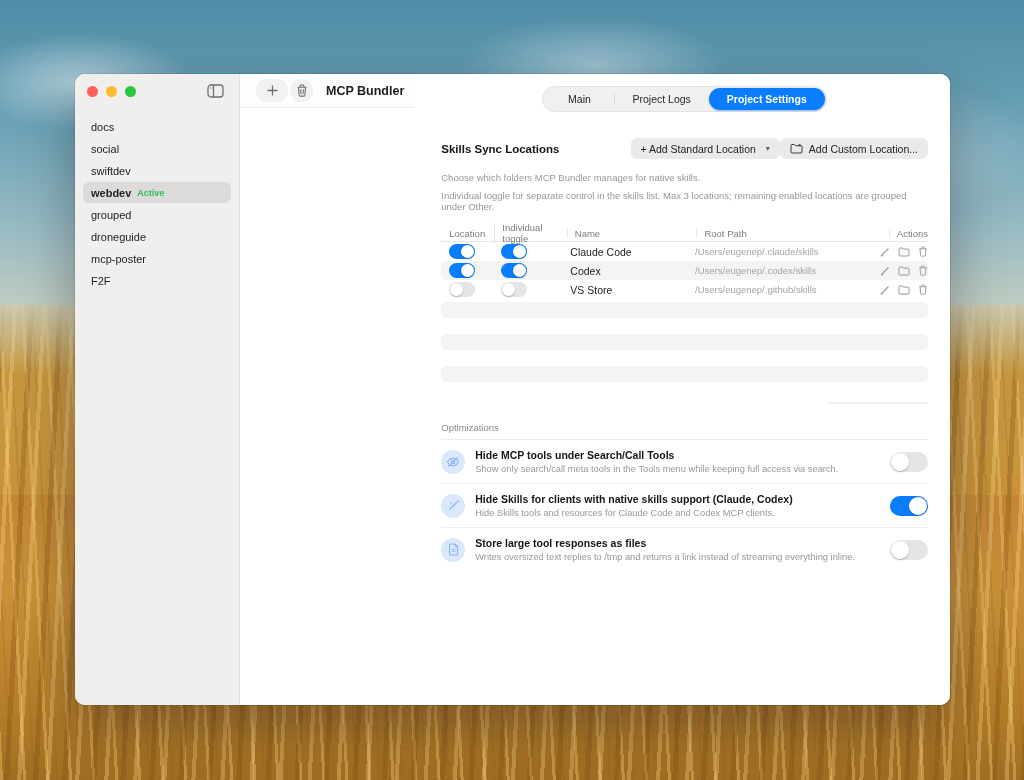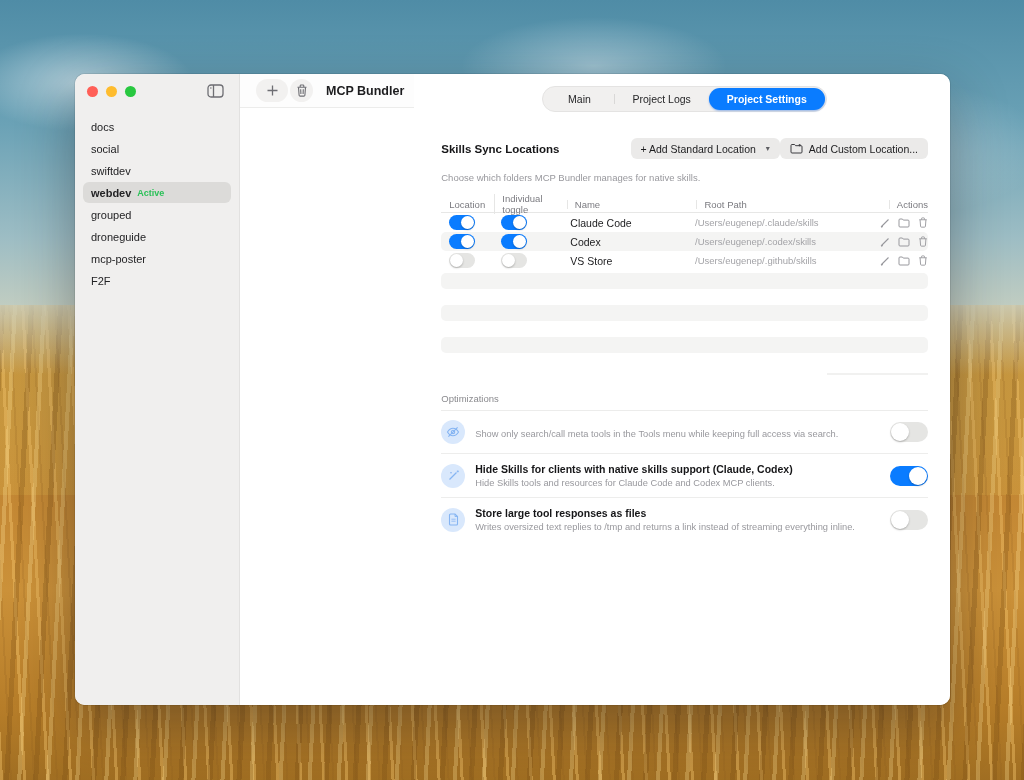--- a/index.html
+++ b/index.html
@@ -201,20 +201,21 @@
                 <svg width="13" height="11" viewBox="0 0 13 11" fill="none" stroke="#3c3c40" stroke-width="1">
                   <path d="M1 2.5 a1 1 0 0 1 1-1 h2.6 l1 1.2 H11 a1 1 0 0 1 1 1 V9 a1 1 0 0 1 -1 1 H2 a1 1 0 0 1 -1 -1 Z"></path>
                   <line x1="9.7" y1="1" x2="9.7" y2="3.4" stroke-width="0.9"></line>
                     <line x1="8.5" y1="2.2" x2="10.9" y2="2.2" stroke-width="0.9"></line>
                 </svg>
                 <span>Add Custom Location...</span>
               </button>
             </div>
           </div>
           <p class="desc first">Choose which folders MCP Bundler manages for native skills.</p>
+          <p class="desc">Individual toggle for separate control in the skills list. Max 3 locations; remaining enabled locations are grouped under Other.</p>
 
           <div class="table">
             <div class="t-head">
               <div class="t-col c1">Location</div>
               <div class="t-col c2">Individual toggle</div>
               <div class="t-col c3">Name</div>
               <div class="t-col c4">Root Path</div>
               <div class="t-col c5">Actions</div>
             </div>
 
@@ -319,20 +320,21 @@
 
           <div class="opt-row">
             <div class="opt-icon">
               <svg width="14" height="12" viewBox="0 0 14 12" fill="none" stroke="#85b4f2" stroke-width="1.1">
                 <path d="M1.5 6 C3 3.4 5 2.2 7 2.2 C9 2.2 11 3.4 12.5 6 C11 8.6 9 9.8 7 9.8 C5 9.8 3 8.6 1.5 6 Z"></path>
                 <circle cx="7" cy="6" r="1.7"></circle>
                   <line x1="2.4" y1="10.6" x2="11.6" y2="1.4"></line>
               </svg>
             </div>
             <div class="opt-texts">
+              <div class="opt-title">Hide MCP tools under Search/Call Tools</div>
               <div class="opt-sub">Show only search/call meta tools in the Tools menu while keeping full access via search.</div>
             </div>
             <span class="toggle lg">
                 <span class="knob"></span>
               </span>
           </div>
 
           <div class="opt-row">
             <div class="opt-icon">
               <svg width="13" height="13" viewBox="0 0 13 13" fill="none" stroke="#85b4f2" stroke-width="1.2">

